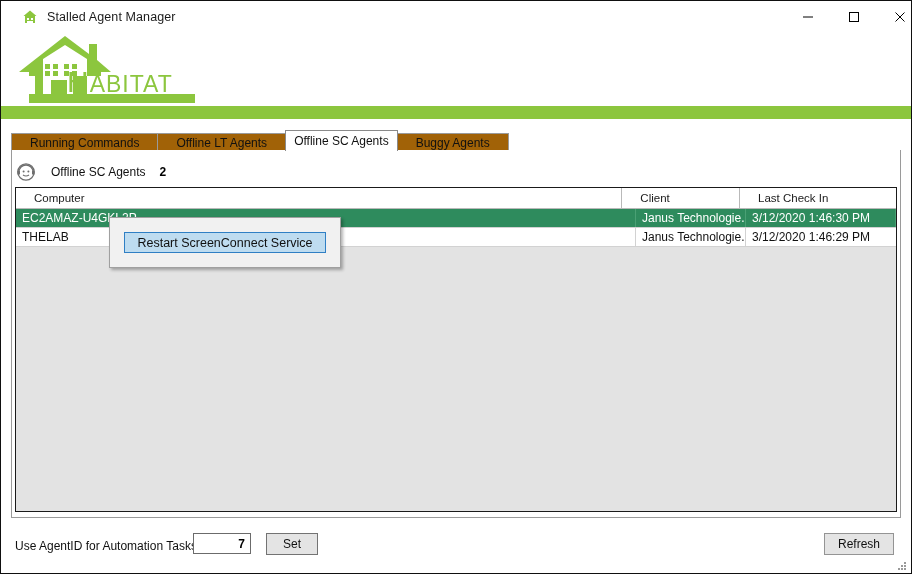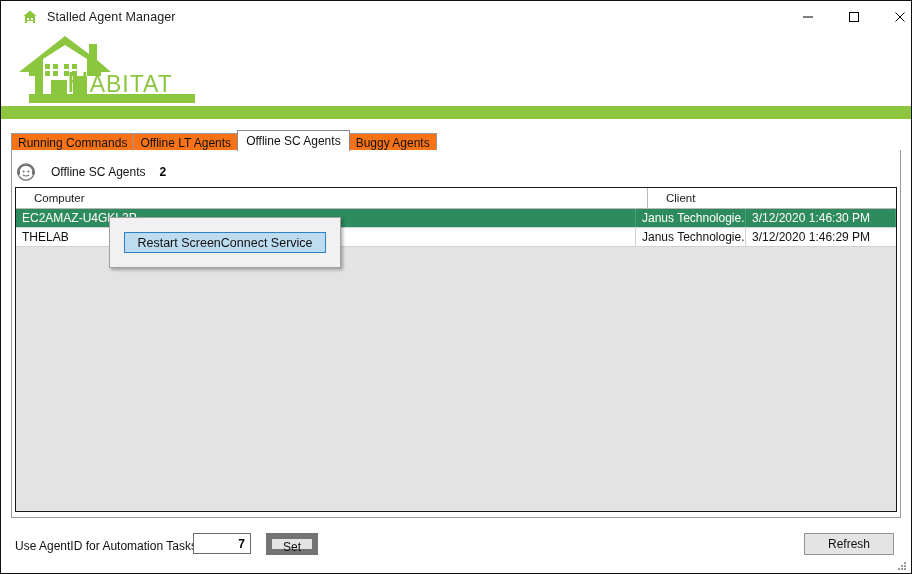--- a/index.html
+++ b/index.html
@@ -115,22 +115,22 @@
   .tabs-row {
     position: absolute;
     left: 0; bottom: 0;
     display: flex;
     align-items: flex-end;
     height: 21px;
   }
   .tab {
     box-sizing: border-box;
     height: 18px;
-    padding: 0 6px;
-    background: #f97316;
+    padding: 0 18px;
+    background: #a16207;
     border: 1px solid #9a9a9a;
     border-bottom: none;
     font-size: 12px;
     color: #111;
     display: flex;
     align-items: center;
     margin-right: -1px;
     cursor: default;
     white-space: nowrap;
   }
@@ -291,31 +291,31 @@
     font-weight: bold;
     color: #000;
     text-align: right;
     padding: 0 5px 0 2px;
   }
   .set-button {
     position: absolute;
     left: 265px; top: 7px;
     width: 52px; height: 22px;
     box-sizing: border-box;
-    border: 6px solid #737373;
+    border: 1px solid #737373;
     background: #e4e4e4;
     font-family: "Liberation Sans", sans-serif;
     font-size: 12px;
     color: #111;
     cursor: default;
   }
   .refresh-button {
     position: absolute;
     right: 17px; top: 7px;
-    width: 90px; height: 22px;
+    width: 70px; height: 22px;
     box-sizing: border-box;
     border: 1px solid #949494;
     background: #e4e4e4;
     font-family: "Liberation Sans", sans-serif;
     font-size: 12px;
     color: #111;
     cursor: default;
   }
   .grip {
     position: absolute;
@@ -424,20 +424,23 @@
   </div>
 
   <div class="listview">
     <div class="lv-header">
       <div class="lv-h-cell" style="width:620px">
         <span>Computer</span>
       </div>
       <div class="lv-h-cell" style="width:110px">
         <span>Client</span>
       </div>
+      <div class="lv-h-cell" style="width:150px">
+        <span>Last Check In</span>
+      </div>
     </div>
 
     <div class="lv-rows">
       <div class="lv-row selected">
         <div class="lv-cell" style="width:620px">EC2AMAZ-U4GKL2P</div>
         <div class="lv-cell" style="width:110px">Janus Technologie...</div>
         <div class="lv-cell" style="width:150px">3/12/2020 1:46:30 PM</div>
       </div>
       <div class="lv-row">
         <div class="lv-cell" style="width:620px">THELAB</div>

